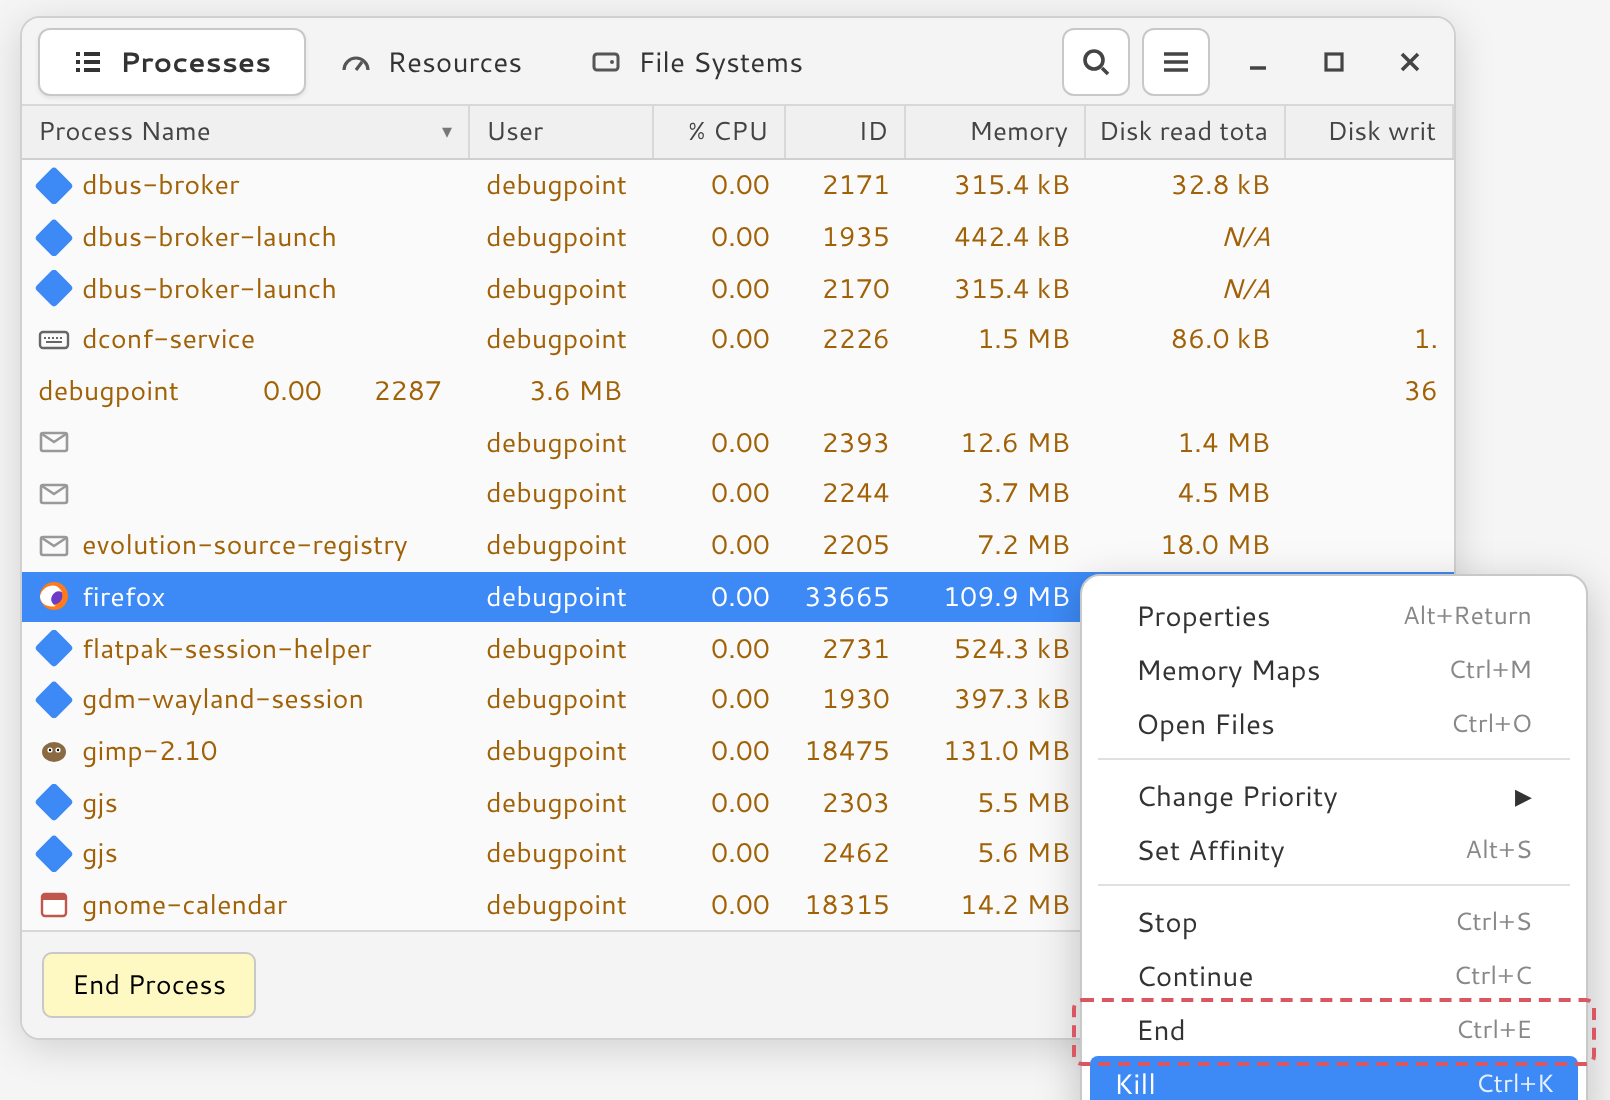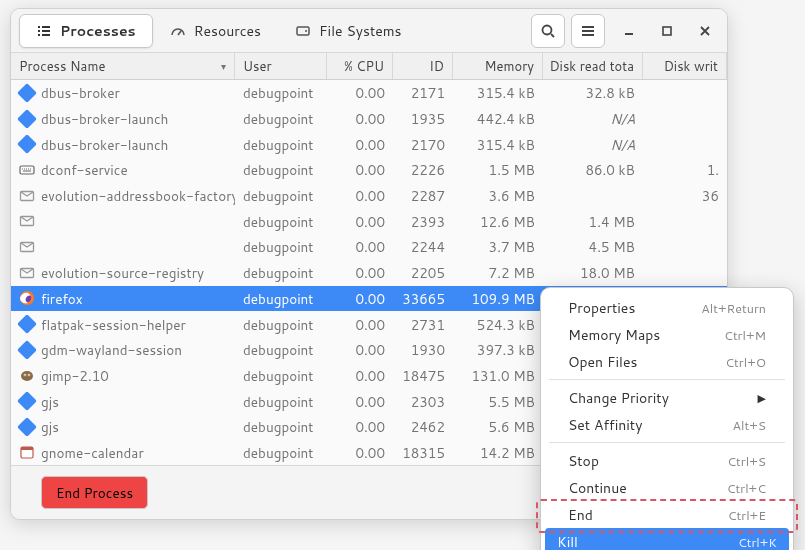--- a/index.html
+++ b/index.html
@@ -52,37 +52,37 @@
   .col-user { width: 92px; }
   .col-cpu  { width: 66px; justify-content: flex-end; }
   .col-id   { width: 60px; justify-content: flex-end; }
   .col-mem  { width: 90px; justify-content: flex-end; }
   .col-drt  { width: 100px; justify-content: flex-end; }
   .col-dwt  { flex: 1; justify-content: flex-end; }
   .sort-ind { margin-left: auto; font-size: 10px; color: #777; }
 
   .rows { }
   .row {
-    display: flex; height: 25.7px; font-size: 13.5px; color: #737373;
+    display: flex; height: 25.7px; font-size: 13.5px; color: #a16207;
     align-items: center;
   }
   .row .col { padding: 0 8px; display: flex; align-items: center; white-space: nowrap; overflow: hidden; }
   .row .col-cpu, .row .col-id, .row .col-mem, .row .col-drt, .row .col-dwt { justify-content: flex-end; }
   .row.selected { background: #3d8af7; color: #fff; }
   .row.selected .pico svg path { fill: #fff; }
   .pico { width: 16px; height: 16px; margin-right: 6px; display: inline-flex; align-items: center; justify-content: center; flex-shrink: 0; }
   .italic { font-style: italic; }
 
   
   .footer {
     padding: 10px; border-top: 1px solid #d8d8d8; background: #f4f4f4;
   }
   .end-btn {
-    padding: 6px 14px; border: 1px solid #c8c8c8; background: #ef4444;
-    border-radius: 5px; font-size: 13.5px; cursor: pointer; margin-left: 20px;
+    padding: 6px 14px; border: 1px solid #c8c8c8; background: #fef9c3;
+    border-radius: 5px; font-size: 13.5px; cursor: pointer;
   }
 
   
   .ctx-menu {
     position: absolute; left: 540px; top: 287px; width: 254px;
     background: #fff; border: 1px solid #c8c8c8; border-radius: 10px;
     box-shadow: 0 6px 22px rgba(0,0,0,0.22); padding: 6px 0; z-index: 50;
     font-size: 14px;
   }
   .menu-item {
@@ -233,29 +233,20 @@
             <span>dconf-service</span>
           </div>
           <div class="col col-user">debugpoint</div>
           <div class="col col-cpu">0.00</div>
           <div class="col col-id">2226</div>
           <div class="col col-mem">1.5 MB</div>
           <div class="col col-drt">86.0 kB</div>
           <div class="col col-dwt">1.</div>
         </div>
         <div class="row">
-          <div class="col col-name">
-            <span class="pico">
-              <svg width="16" height="16" viewBox="0 0 16 16">
-                <rect x="1.5" y="3.5" width="13" height="9" rx="1" fill="none" stroke="#999" stroke-width="1.3"></rect>
-                <path d="M2 4l6 4 6-4" fill="none" stroke="#999" stroke-width="1.3"></path>
-              </svg>
-            </span>
-            <span>evolution-addressbook-factory</span>
-          </div>
           <div class="col col-user">debugpoint</div>
           <div class="col col-cpu">0.00</div>
           <div class="col col-id">2287</div>
           <div class="col col-mem">3.6 MB</div>
           <div class="col col-dwt">36</div>
         </div>
         <div class="row">
           <div class="col col-name">
             <span class="pico">
               <svg width="16" height="16" viewBox="0 0 16 16">

